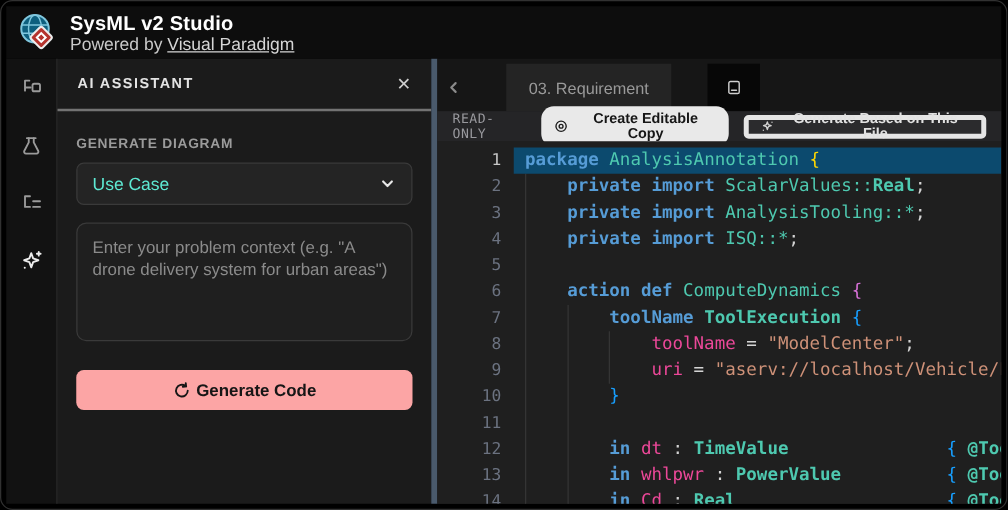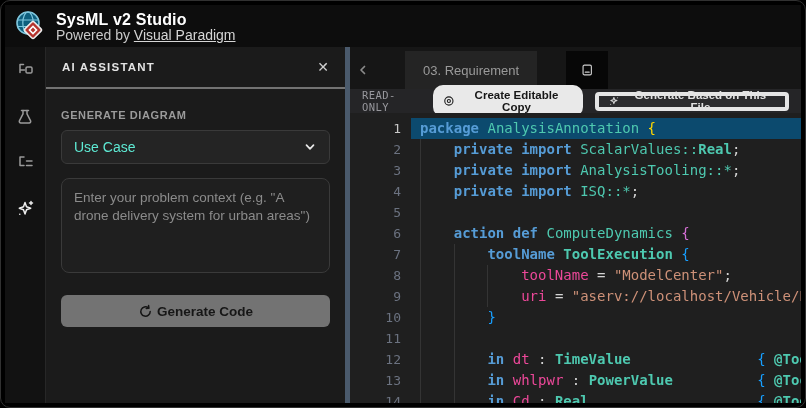--- a/index.html
+++ b/index.html
@@ -34,21 +34,21 @@
   .ptab.active { color:#fff; font-weight:bold; }
   .ptab.active::after { content:""; position:absolute; left:0; right:0; bottom:-1px; height:3px; background:#f5f5f5; border-radius:2px; }
   .panel-body { padding:20px 15px 0 15px; }
   .field-label { color:#9b9b9b; font-size:11px; font-weight:bold; letter-spacing:.6px; margin-bottom:9px; }
   .select { height:34px; background:#242424; border:1px solid #3a3a3a; border-radius:6px;
             display:flex; align-items:center; justify-content:space-between; padding:0 12px; cursor:pointer; }
   .select-value { color:#5eead4; font-size:14px; }
   .textarea { margin-top:14px; width:100%; height:95px; background:#1f1f1f; border:1px solid #3a3a3a; border-radius:8px;
               resize:none; padding:10px 12px; color:#e8e8e8; font-size:13.5px; font-family:"Liberation Sans", sans-serif; line-height:18px; }
   .textarea::placeholder { color:#8b8b8b; }
-  .gen-btn { margin-top:18px; width:100%; height:32px; background:#737373; border:none; border-radius:6px;
+  .gen-btn { margin-top:18px; width:100%; height:32px; background:#fca5a5; border:none; border-radius:6px;
              color:#161616; font-size:13.5px; font-weight:bold; font-family:"Liberation Sans", sans-serif;
              display:flex; align-items:center; justify-content:center; gap:4px; cursor:pointer; }
 
   
   .divider { width:5px; flex:0 0 5px; background:#4a5a6c; cursor:col-resize; }
 
   
   .editor { flex:1; display:flex; flex-direction:column; min-width:0; background:#1f1f1f; }
   .tabstrip { height:42px; flex:0 0 42px; background:#161616; display:flex; align-items:flex-end; }
   .tab-scroll { width:26px; height:38px; display:flex; align-items:center; justify-content:center; cursor:pointer; }

